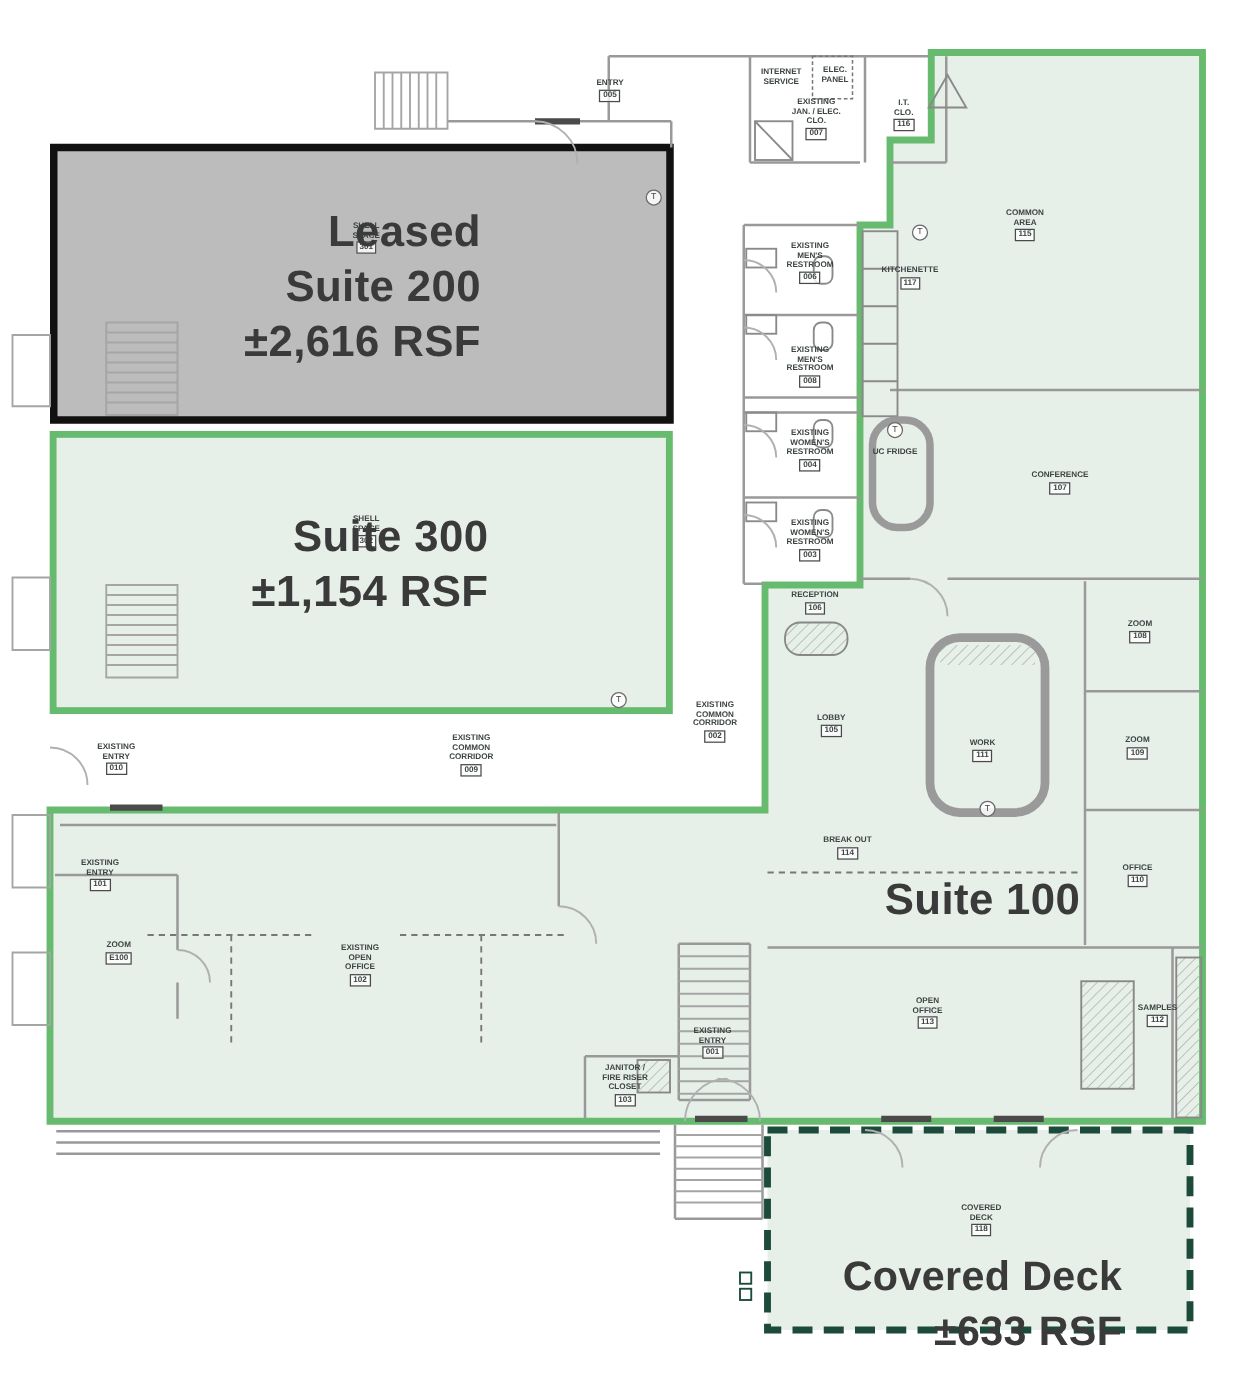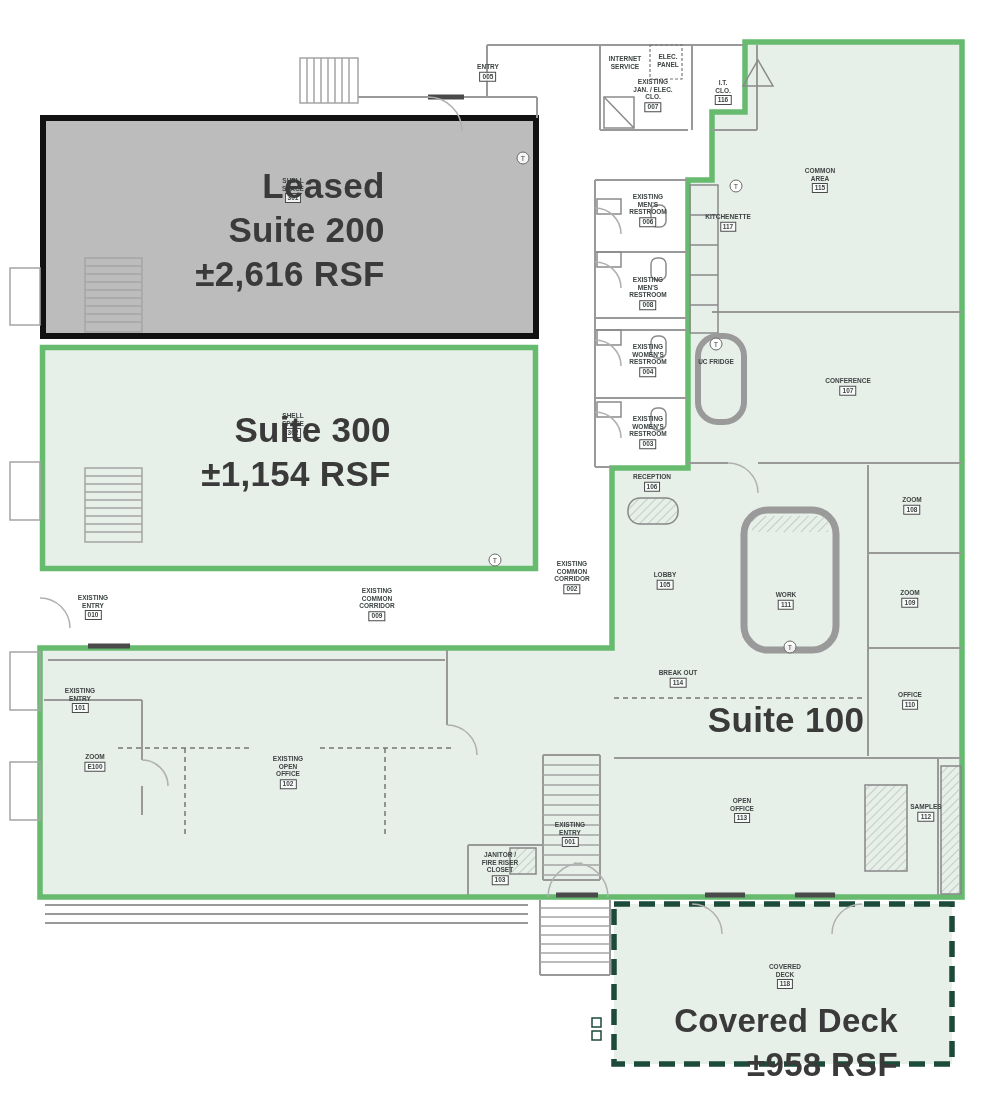--- a/index.html
+++ b/index.html
@@ -174,16 +174,16 @@
     <div>Suite 300</div>
     <div>±1,154 RSF</div>
   </div>
 
   <div class="big-label" style="left:786px;top:678px;margin-top:20px;">
     <div>Suite 100</div>
   </div>
 
   <div class="big-label deck" style="left:786px;top:984px;margin-top:15px;">
     <div>Covered Deck</div>
-    <div>±958 RSF</div>
+    <div>±633 RSF</div>
   </div>
 
 </div>
 
 </body></html>

